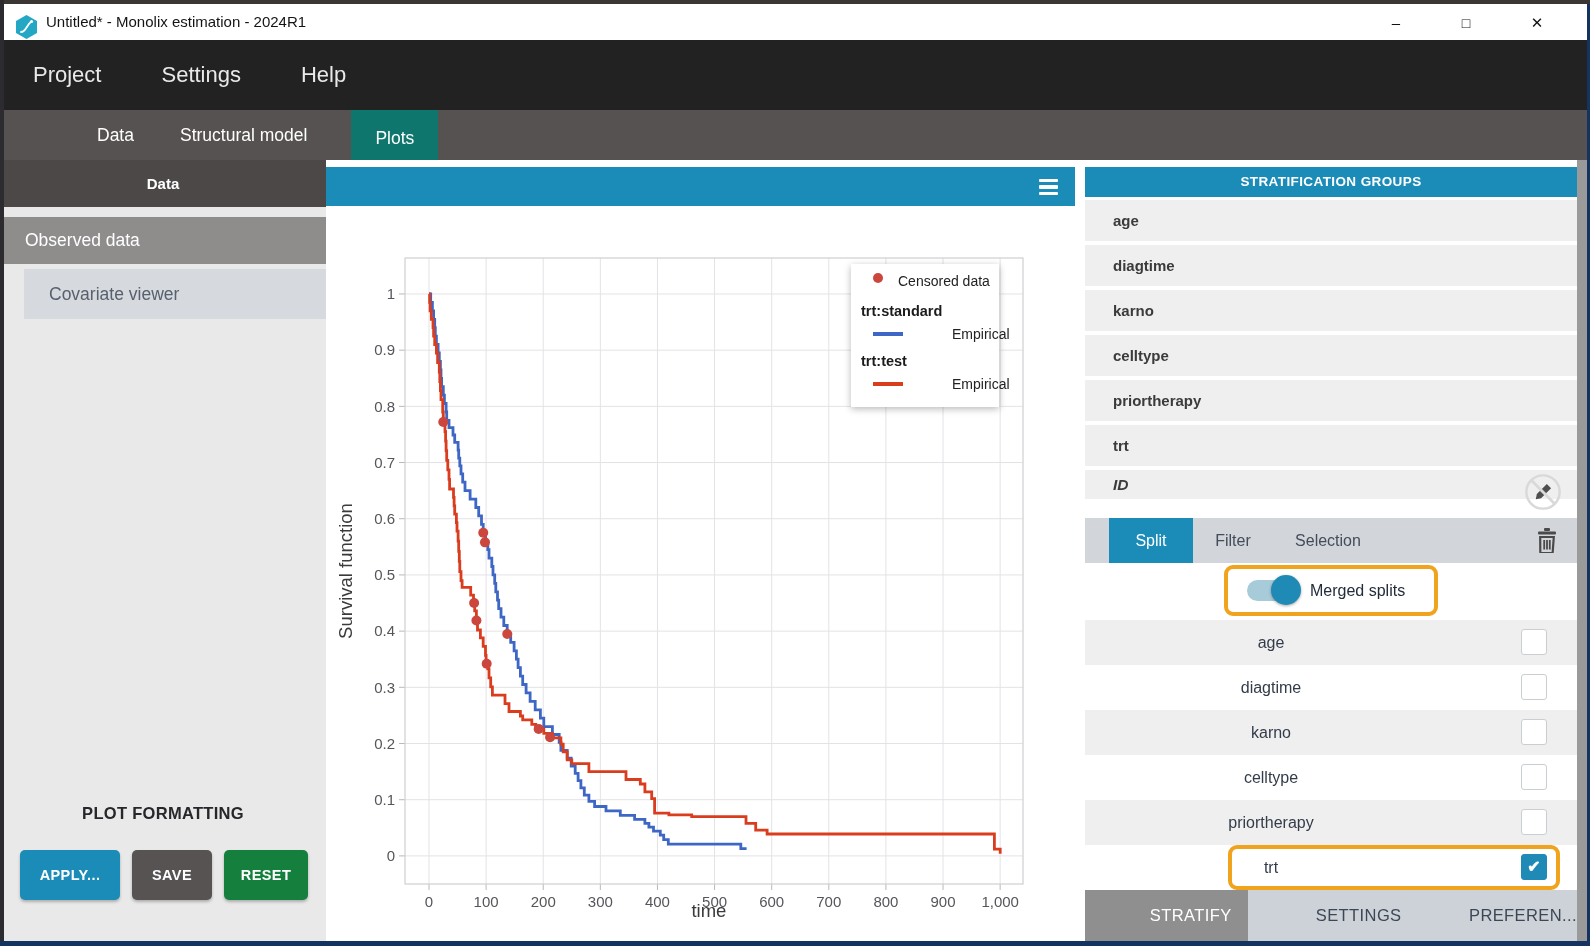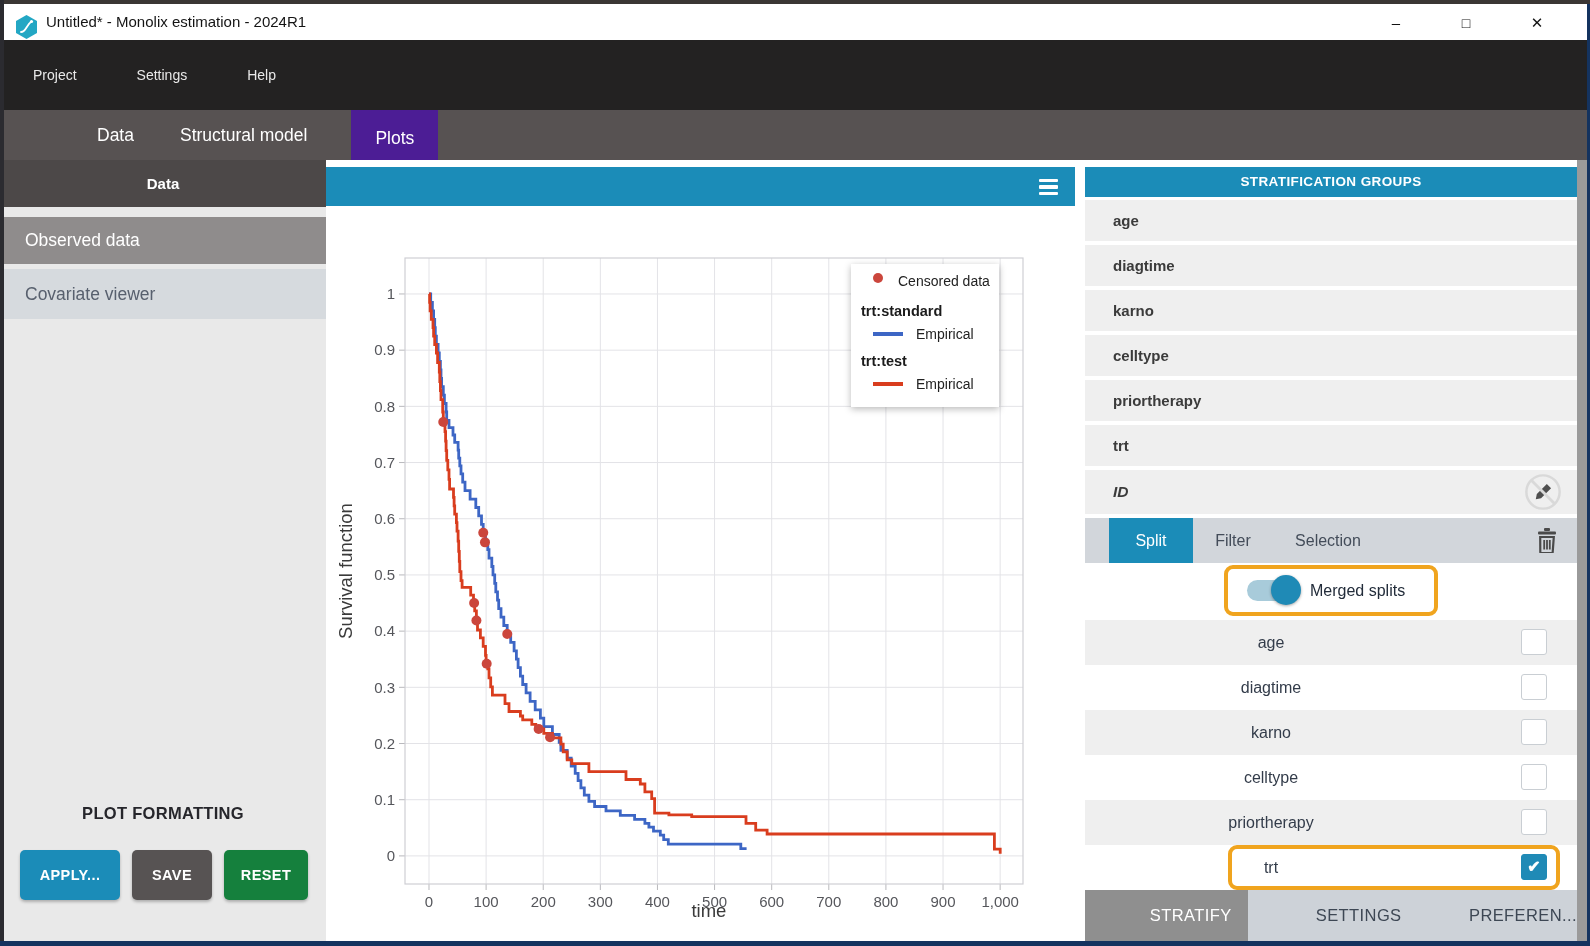--- a/index.html
+++ b/index.html
@@ -15,65 +15,65 @@
   #titlebar{left:0;top:4px;width:1260px;height:36px;background:#fff;}
   #app-logo{left:14px;top:10px;width:25px;height:26px;}
   #window-title{left:46px;top:0;height:36px;line-height:36px;font-size:15px;color:#141414;}
   .win-btn{top:4px;width:34px;height:30px;text-align:center;line-height:30px;font-size:15px;color:#111;cursor:pointer;}
   #btn-min{left:1379px;}
   #btn-max{left:1449px;font-size:14px;}
   #btn-close{left:1520px;}
   
   #menubar{left:0;top:40px;width:1590px;height:70px;background:#232222;}
   #menu-items{position:absolute;left:33px;top:0;height:70px;display:flex;gap:60px;align-items:center;}
-  .menu-item{color:#e9e9e9;font-size:14px;cursor:pointer;}
+  .menu-item{color:#e9e9e9;font-size:22px;cursor:pointer;}
   
   #tabbar{left:0;top:110px;width:1590px;height:50px;background:#575252;}
   #home-icon{left:22px;top:123px;width:26px;height:26px;cursor:pointer;}
   #tab-labels{position:absolute;left:95px;top:0;height:50px;display:flex;align-items:stretch;gap:42px;}
   .nav-tab{color:#fff;font-size:17.5px;display:flex;align-items:center;cursor:pointer;padding:0 2px;}
-  .nav-tab.active{background:#4c1d95;padding:0 24px;height:57px;}
+  .nav-tab.active{background:#0f766e;padding:0 24px;height:57px;}
   
   #sidebar{left:0;top:160px;width:326px;height:781px;background:#e9e9e9;}
   #sidebar-header{left:0;top:160px;width:326px;height:47px;background:#4c4848;color:#fff;
      font-weight:bold;font-size:15px;text-align:center;line-height:47px;}
   .side-item{position:absolute;left:0;width:326px;font-size:17.5px;display:flex;align-items:center;
      padding-left:25px;box-sizing:border-box;cursor:pointer;}
   .side-item.selected{background:#8f8c8c;color:#fff;}
-  .side-item.normal{background:#d6dade;color:#58606e;}
+  .side-item.normal{background:#d6dade;color:#58606e;margin-left:24px;}
   #plot-formatting-title{left:0;top:804px;width:326px;text-align:center;font-weight:bold;
      font-size:16.5px;color:#26262b;letter-spacing:.3px;}
   #plot-buttons{left:20px;top:850px;display:flex;gap:12px;}
   .fmt-btn{height:50px;border:none;border-radius:5px;color:#fff;font-weight:bold;font-size:14.5px;
      letter-spacing:.4px;box-shadow:0 2px 3px rgba(0,0,0,.25);cursor:pointer;
      font-family:"Liberation Sans",sans-serif;}
   
   #plot-card{left:326px;top:160px;width:749px;height:781px;background:#fff;}
   #plot-header{left:326px;top:167px;width:749px;height:39px;background:#1b8cb8;}
   #plot-menu-icon{left:1039px;top:179px;width:19px;height:16px;display:flex;flex-direction:column;
      justify-content:space-between;cursor:pointer;}
   #plot-menu-icon .bar{height:3.4px;background:#fff;border-radius:1px;}
   #chart-svg{left:326px;top:206px;width:749px;height:735px;}
   
   #legend{left:851px;top:264px;width:148px;background:#fff;box-shadow:0 2px 7px rgba(0,0,0,.28);
      padding:9px 8px 12px 8px;box-sizing:border-box;z-index:5;}
   .lg-censored{display:flex;align-items:flex-start;padding-left:14px;height:22px;}
   .lg-dot{width:10px;height:10px;border-radius:50%;margin-right:15px;flex:0 0 auto;}
   .lg-text{font-size:14px;color:#222;}
   .lg-name{font-size:14.5px;font-weight:bold;color:#1b1b1b;margin:8px 0 4px 2px;}
-  .lg-series{display:flex;align-items:center;padding-left:14px;height:22px;}
+  .lg-series{display:flex;align-items:center;padding-left:14px;height:22px;gap:36px;}
   .lg-line{width:30px;height:3.6px;margin-right:13px;flex:0 0 auto;}
   
   #right-panel{left:1085px;top:167px;width:492px;height:774px;background:#fff;}
   #strat-header{left:1085px;top:167px;width:492px;height:30px;background:#1b8cb8;color:#fff;
      font-weight:bold;font-size:13.5px;letter-spacing:.4px;text-align:center;line-height:29px;}
   #strat-groups{left:1085px;top:200px;width:492px;display:flex;flex-direction:column;gap:4px;}
   .grp-row{height:41px;background:#efefef;display:flex;align-items:center;padding-left:28px;
      box-sizing:border-box;font-weight:bold;font-size:15px;color:#3b3b3b;position:relative;}
-  .grp-row.id-row{height:44px;font-style:italic;font-weight:600;font-size:15.5px;}
+  .grp-row.id-row{height:29px;font-style:italic;font-weight:600;font-size:15.5px;}
   .id-icon{position:absolute;right:15px;top:3px;width:38px;height:38px;cursor:pointer;}
   #mode-bar{left:1085px;top:518px;width:492px;height:45px;background:#d2d6db;display:flex;}
   .mode-tab{height:45px;display:flex;align-items:center;justify-content:center;font-size:16px;
      color:#434c59;cursor:pointer;}
   .mode-tab.active{background:#1b8cb8;color:#fff;}
   #trash-icon{position:absolute;left:1537px;top:528px;width:20px;height:25px;cursor:pointer;}
   #merged-row{left:1085px;top:563px;width:492px;height:55px;background:#fff;}
   .orange-box{position:absolute;border:4px solid #f0a41e;border-radius:9px;box-sizing:border-box;z-index:6;}
   #merged-highlight{left:139px;top:2px;width:214px;height:51px;}
   #toggle{position:absolute;left:162px;top:17px;width:52px;height:21px;background:#a8cbda;

